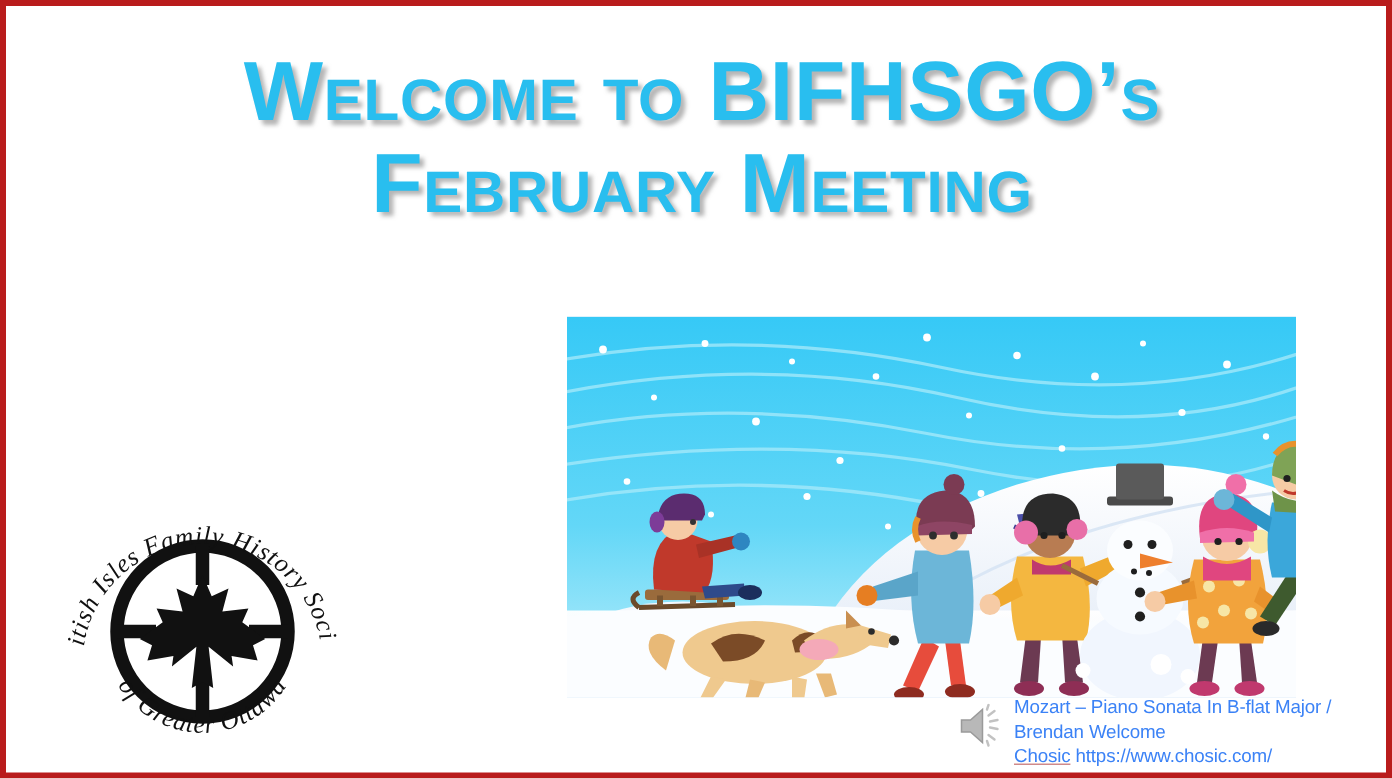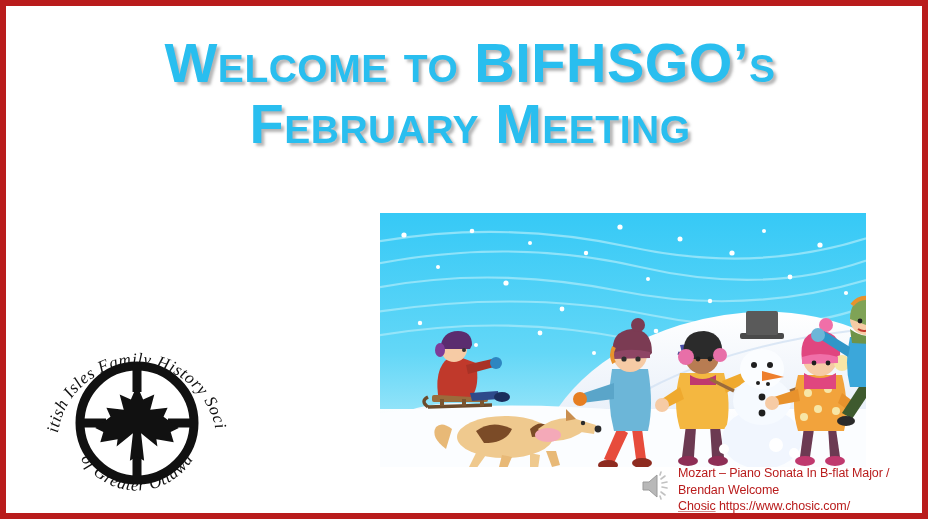--- a/index.html
+++ b/index.html
@@ -10,21 +10,21 @@
   body {
     font-family: "Liberation Sans", sans-serif;
   }
 
   #slide {
     position: relative;
     width: 928px;
     height: 519px;
     background: #ffffff;
     box-sizing: border-box;
-    border: 6px solid #b91c1c;
+    border: 4px solid #b91c1c;
     overflow: hidden;
   }
 
   
   .title-block {
     position: absolute;
     left: 0;
     top: 28px;
     width: 928px;
     text-align: center;
@@ -79,21 +79,21 @@
     flex: 0 0 auto;
     width: 32px;
     height: 30px;
     margin-top: 6px;
   }
   .speaker-icon svg { display:block; width: 32px; height: 30px; }
   .caption-text {
     font-family: "Liberation Sans", sans-serif;
     font-size: 12.5px;
     line-height: 1.32;
-    color: #b91c1c;
+    color: #3b82f6;
     letter-spacing: -0.1px;
   }
   .caption-line { display: block; white-space: normal; }
   .spell-underline {
     text-decoration: underline;
     text-decoration-color: #cf8a8a;
     text-decoration-thickness: 1px;
     text-underline-offset: 1px;
   }
 </style>

